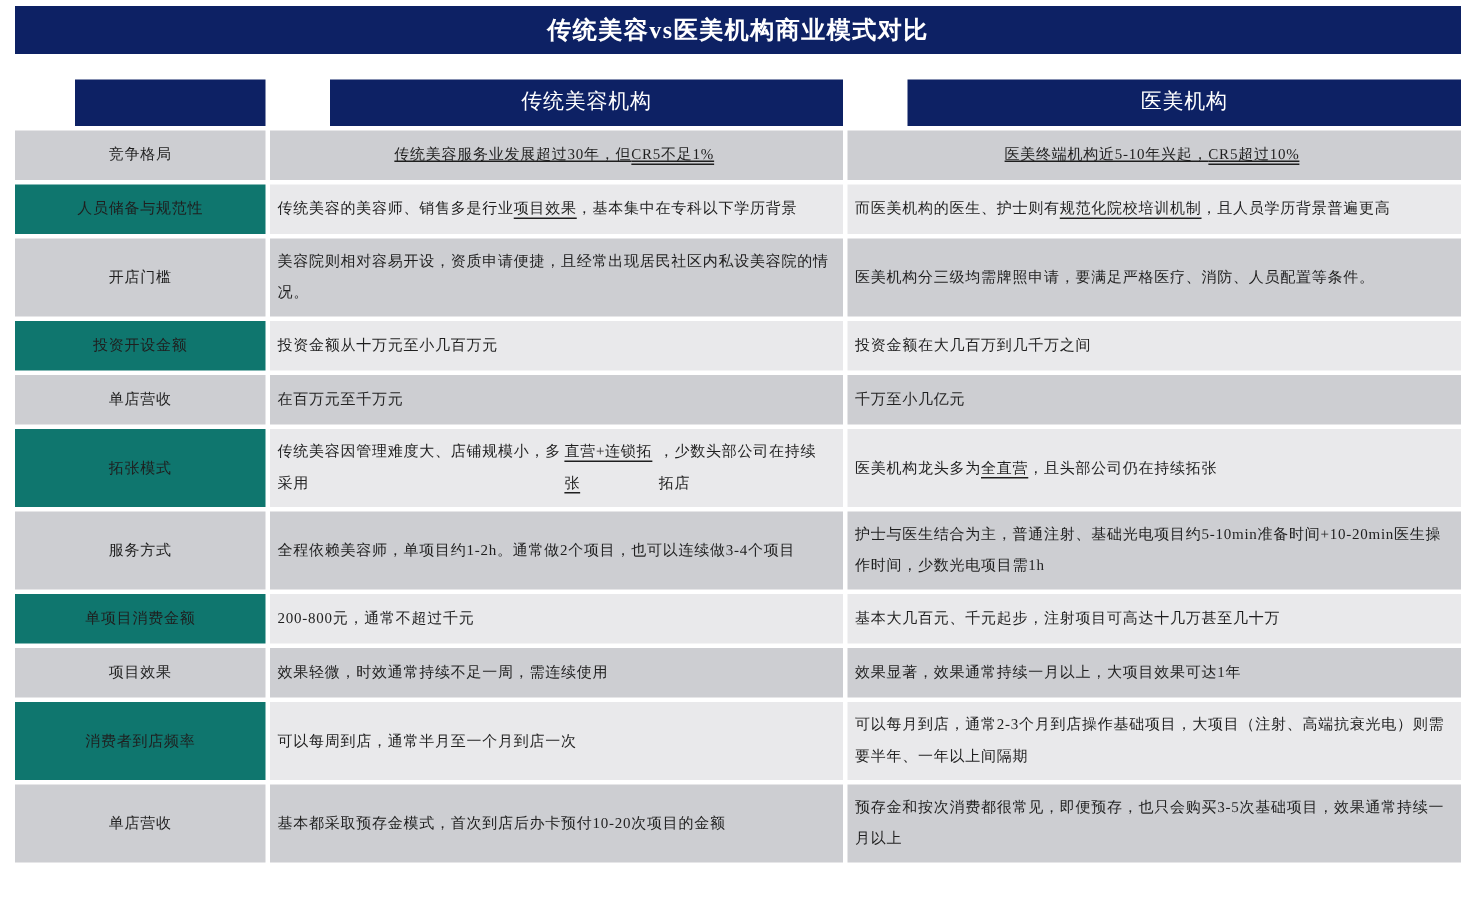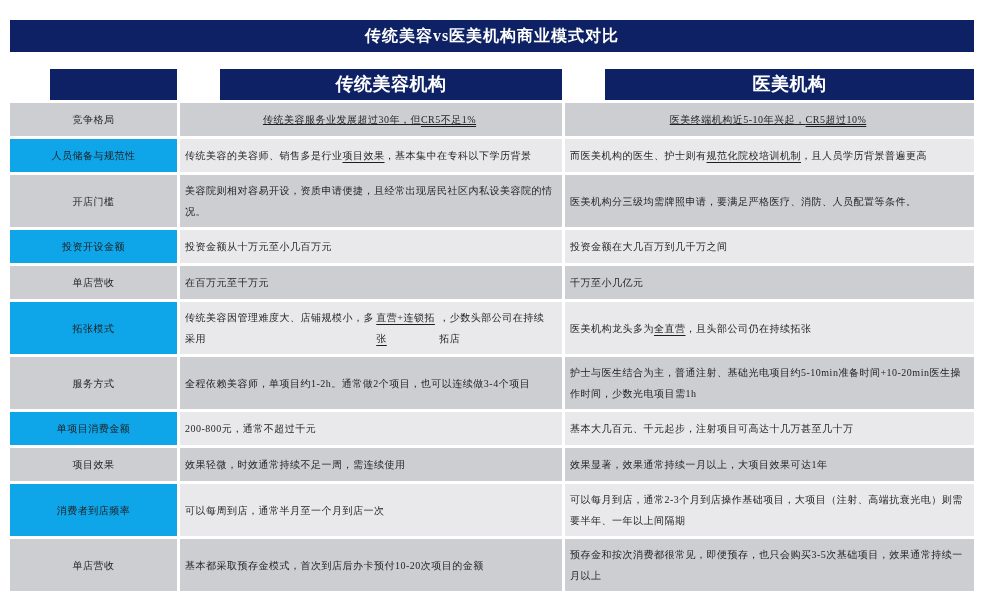--- a/index.html
+++ b/index.html
@@ -3,49 +3,49 @@
 <meta charset="utf-8">
 <style>
   * { margin: 0; padding: 0; box-sizing: border-box; }
   html, body { background: #ffffff; }
   body {
     width: 984px; height: 609px;
     font-family: "Liberation Serif", "DejaVu Serif", serif;
     color: #1f1f1f;
     overflow: hidden;
   }
-  .page { width: 984px; height: 609px; padding: 20px 10px 0 10px; background:#ffffff; }
+  .page { width: 984px; height: 609px; padding: 4px 10px 0 10px; background:#ffffff; }
 
   .title-bar {
     height: 32px; background: var(--navy);
     display: flex; align-items: center; justify-content: center;
     color: #ffffff; font-weight: bold; font-size: 16px; letter-spacing: 1px;
   }
 
   .cmp-table {
     margin-top: 17px;
     display: grid;
     grid-template-columns: 167px 382px 409px;
     gap: 3px;
     background: #ffffff;
   }
   .cell {
     display: flex; align-items: center;
     font-size: 10px; line-height: 21px; letter-spacing: 0.5px;
   }
   .head-cell {
     background: var(--navy); color: #ffffff;
-    font-weight: bold; font-size: 18px;
+    font-weight: normal; font-size: 14px;
     justify-content: center; min-height: 31px; margin-left: 40px;
   }
   .label-cell { justify-content: center; text-align: center; min-height: 33px; padding: 5px 6px; }
   .content-cell { justify-content: flex-start; text-align: left; min-height: 33px; padding: 5px 8px 5px 5px; }
   .cmp-table .row-odd  { background: #cdced2; }
   .cmp-table .row-even { background: #e9e9eb; }
-  .cmp-table .row-even.label-cell { background: #0ea5e9; }
+  .cmp-table .row-even.label-cell { background: #0f766e; }
   .centered { justify-content: center; text-align: center; text-decoration: underline; }
   .u {
     text-decoration: underline;
     text-underline-offset: 3px;
     text-decoration-thickness: 1px;
   }
 </style>
 </head>
 <body>
 

